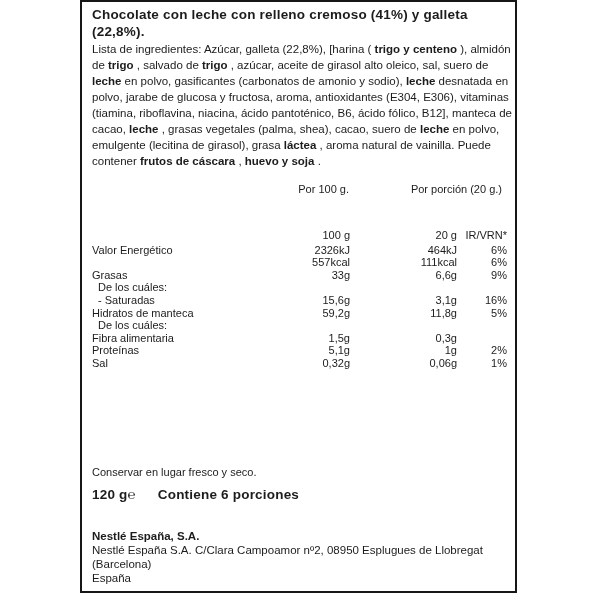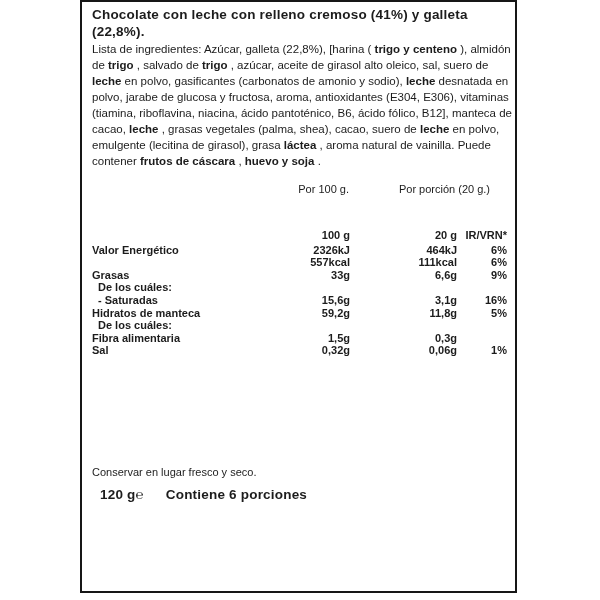--- a/index.html
+++ b/index.html
@@ -23,37 +23,36 @@
     font-size: 13.5px; font-weight: bold; line-height: 17px;
     letter-spacing: 0.2px;
   }
   .ingredients {
     position: absolute; left: 10px; top: 39px; width: 420px;
     font-size: 11.5px; line-height: 16px;
   }
   .ingredients b { font-weight: bold; }
   .col-headers { position: absolute; left: 0; top: 181px; width: 100%; font-size: 11px; height: 14px; }
   .h100 { position: absolute; left: 0; top: 0; width: 267px; text-align: right; }
-  .h20  { position: absolute; left: 305px; top: 0; width: 115px; text-align: center; }
+  .h20  { position: absolute; left: 305px; top: 0; width: 115px; text-align: right; }
   .ntable {
     position: absolute; left: 0; top: 227px; width: 100%;
     font-size: 11px; line-height: 12.6px;
   }
   .nrow {
     display: grid;
     grid-template-columns: 1fr 58px 107px 50px;
     padding: 0 8px 0 10px;
-    font-weight: bold;
   }
   .nrow.subhead { margin-bottom: 2px; }
   .c1, .c2, .c3 { text-align: right; white-space: nowrap; }
   .c-label { text-align: left; white-space: nowrap; }
   .c-label.ind { padding-left: 6px; }
   .storage { position: absolute; left: 10px; top: 464px; font-size: 11px; }
-  .weight-line { position: absolute; left: 18px; top: 485px; font-size: 13.5px; font-weight: bold; letter-spacing: 0.2px; }
+  .weight-line { position: absolute; left: 10px; top: 485px; font-size: 13.5px; font-weight: bold; letter-spacing: 0.2px; }
   .weight-line .servings { margin-left: 18px; }
   .manufacturer { position: absolute; left: 10px; top: 527px; width: 420px; font-size: 11.5px; line-height: 14px; }
   .m-name { font-weight: bold; }
 </style>
 </head>
 <body>
 
 <div class="canvas">
   <div class="label-box">
 
@@ -116,30 +115,42 @@
             <span class="c2"></span>
             <span class="c3"></span>
           </div>
           <div class="nrow">
             <span class="c-label">Fibra alimentaria</span>
             <span class="c1">1,5g</span>
             <span class="c2">0,3g</span>
             <span class="c3"></span>
           </div>
           <div class="nrow">
+            <span class="c-label">Proteínas</span>
+            <span class="c1">5,1g</span>
+            <span class="c2">1g</span>
+            <span class="c3">2%</span>
+          </div>
+          <div class="nrow">
             <span class="c-label">Sal</span>
             <span class="c1">0,32g</span>
             <span class="c2">0,06g</span>
             <span class="c3">1%</span>
           </div>
         </div>
     </div>
 
     <div class="storage">Conservar en lugar fresco y seco.</div>
 
     <div class="weight-line">
       <span class="weight">120 g℮</span>
       <span class="servings">Contiene 6 porciones</span>
     </div>
 
+    <div class="manufacturer">
+      <div class="m-name">Nestlé España, S.A.</div>
+      <div>Nestlé España S.A. C/Clara Campoamor nº2, 08950 Esplugues de Llobregat</div>
+      <div>(Barcelona)</div>
+      <div>España</div>
+    </div>
 
   </div>
 </div>
 
 </body></html>

